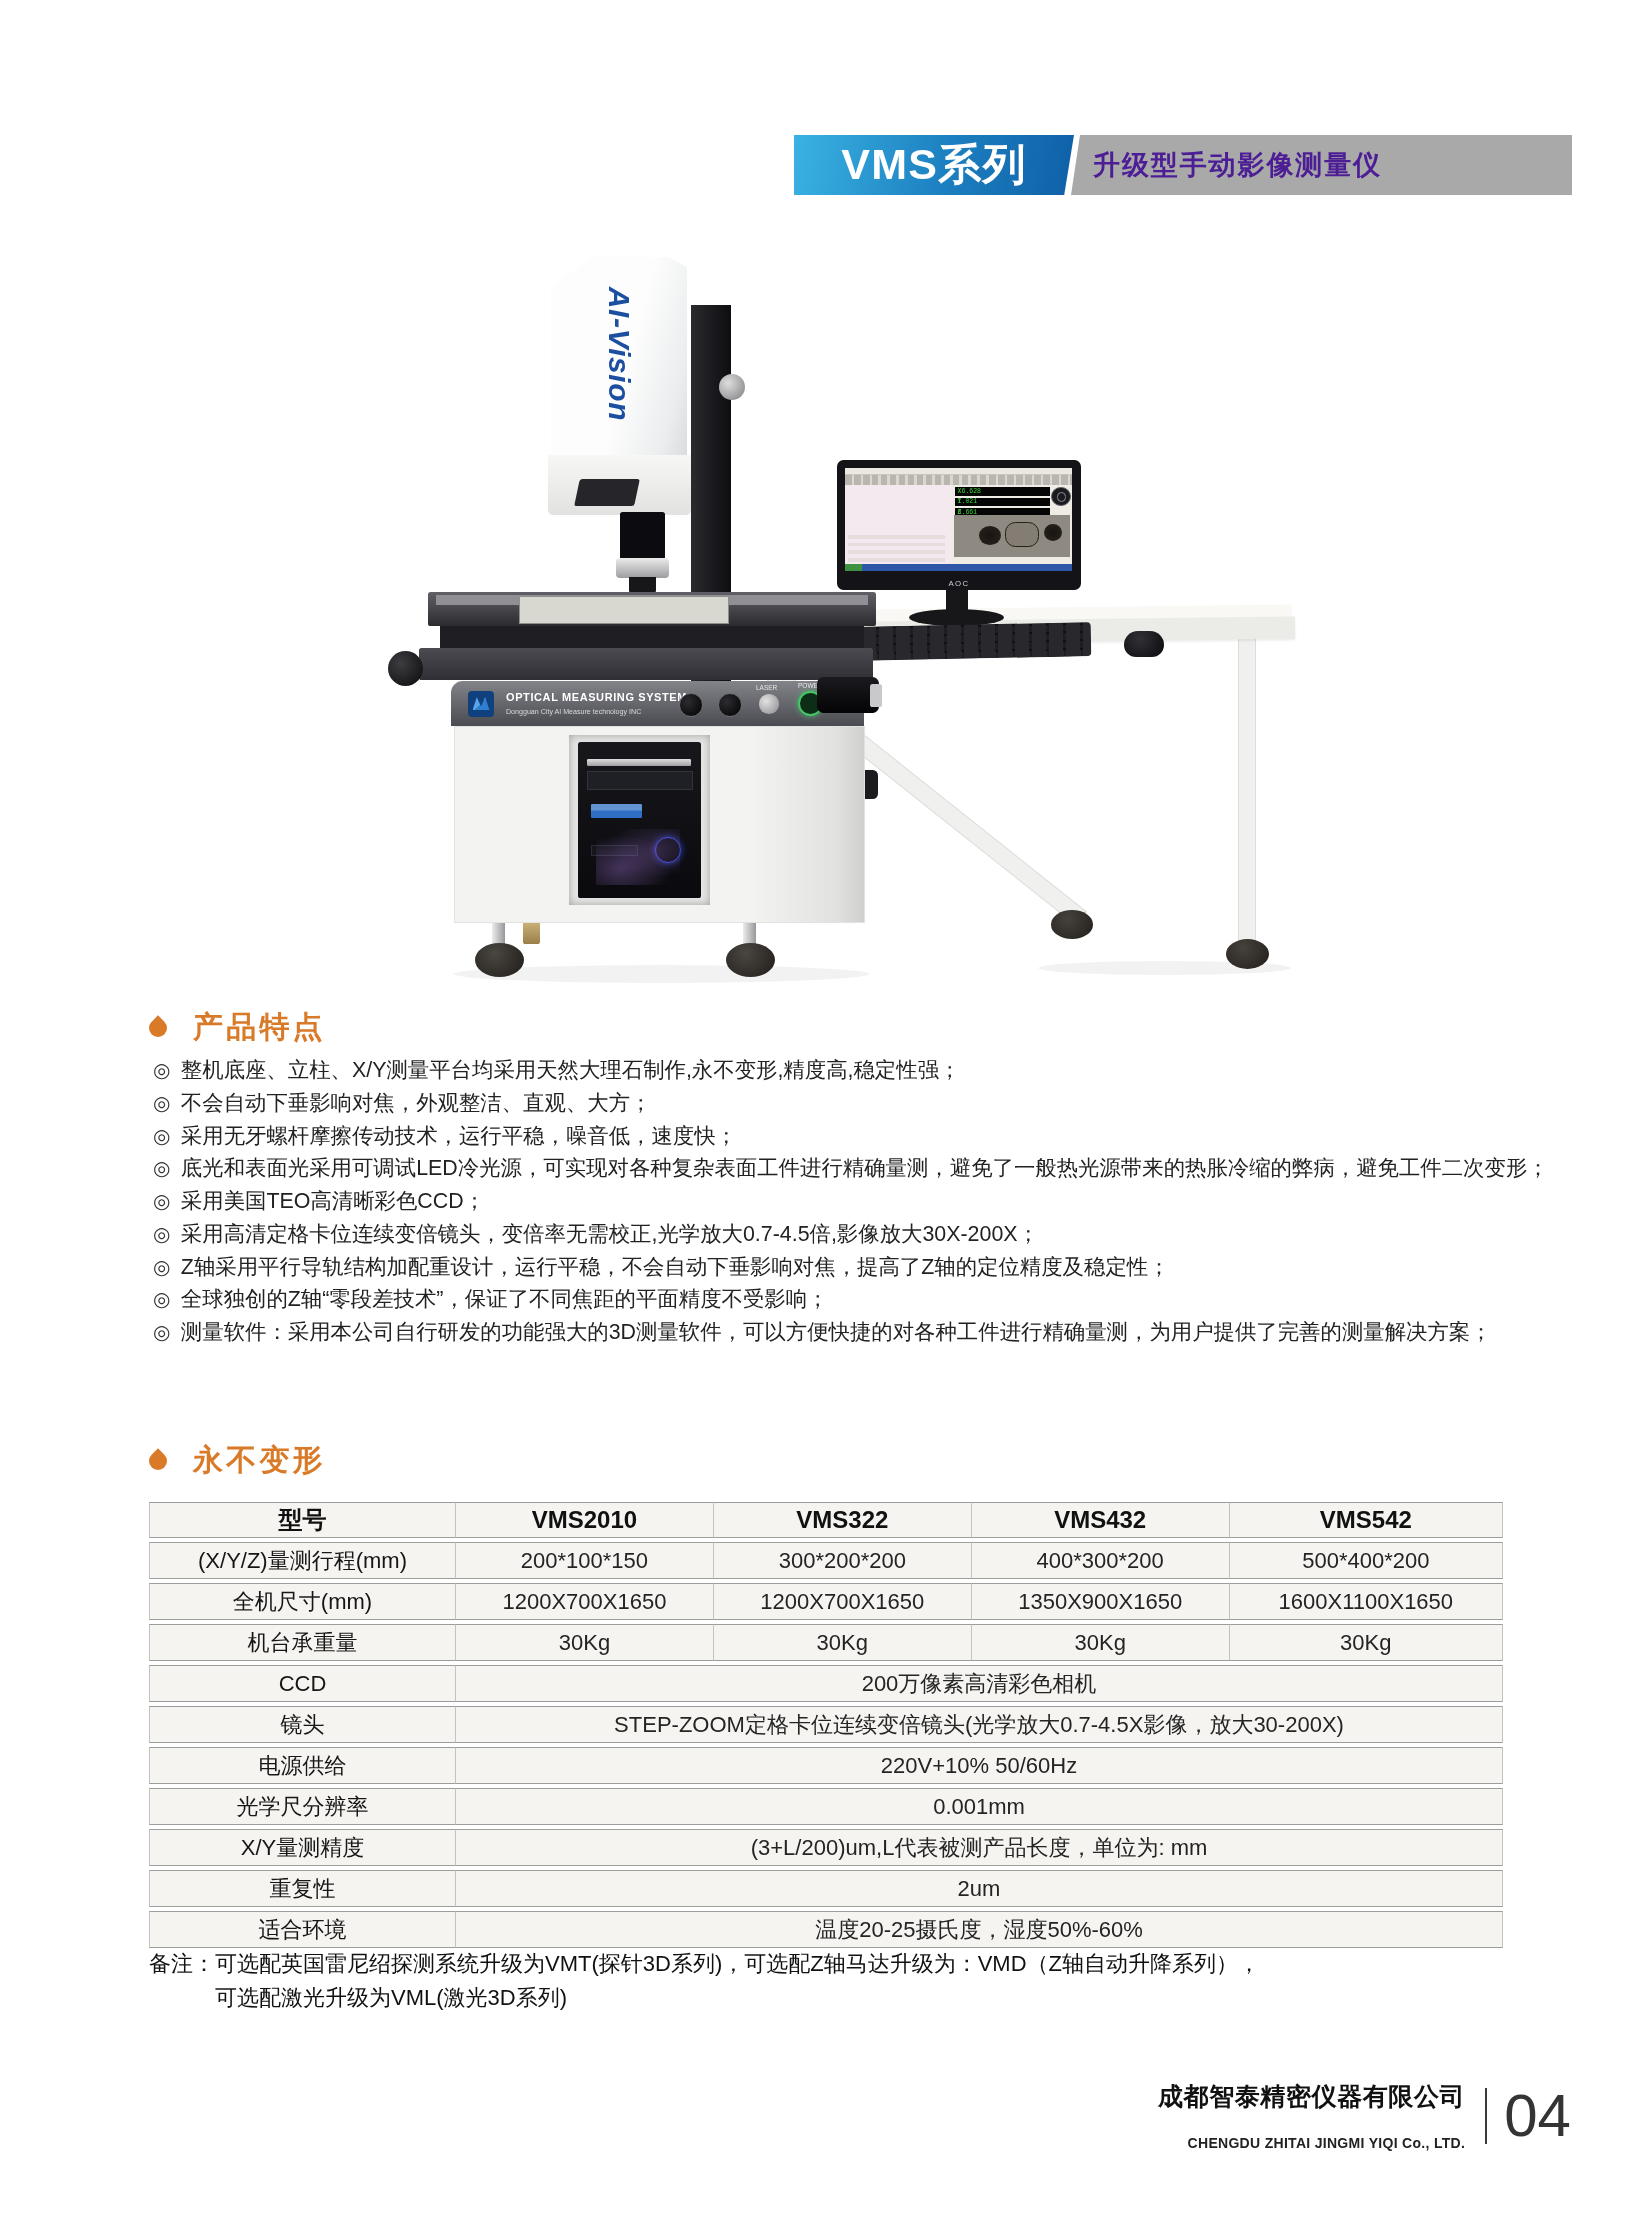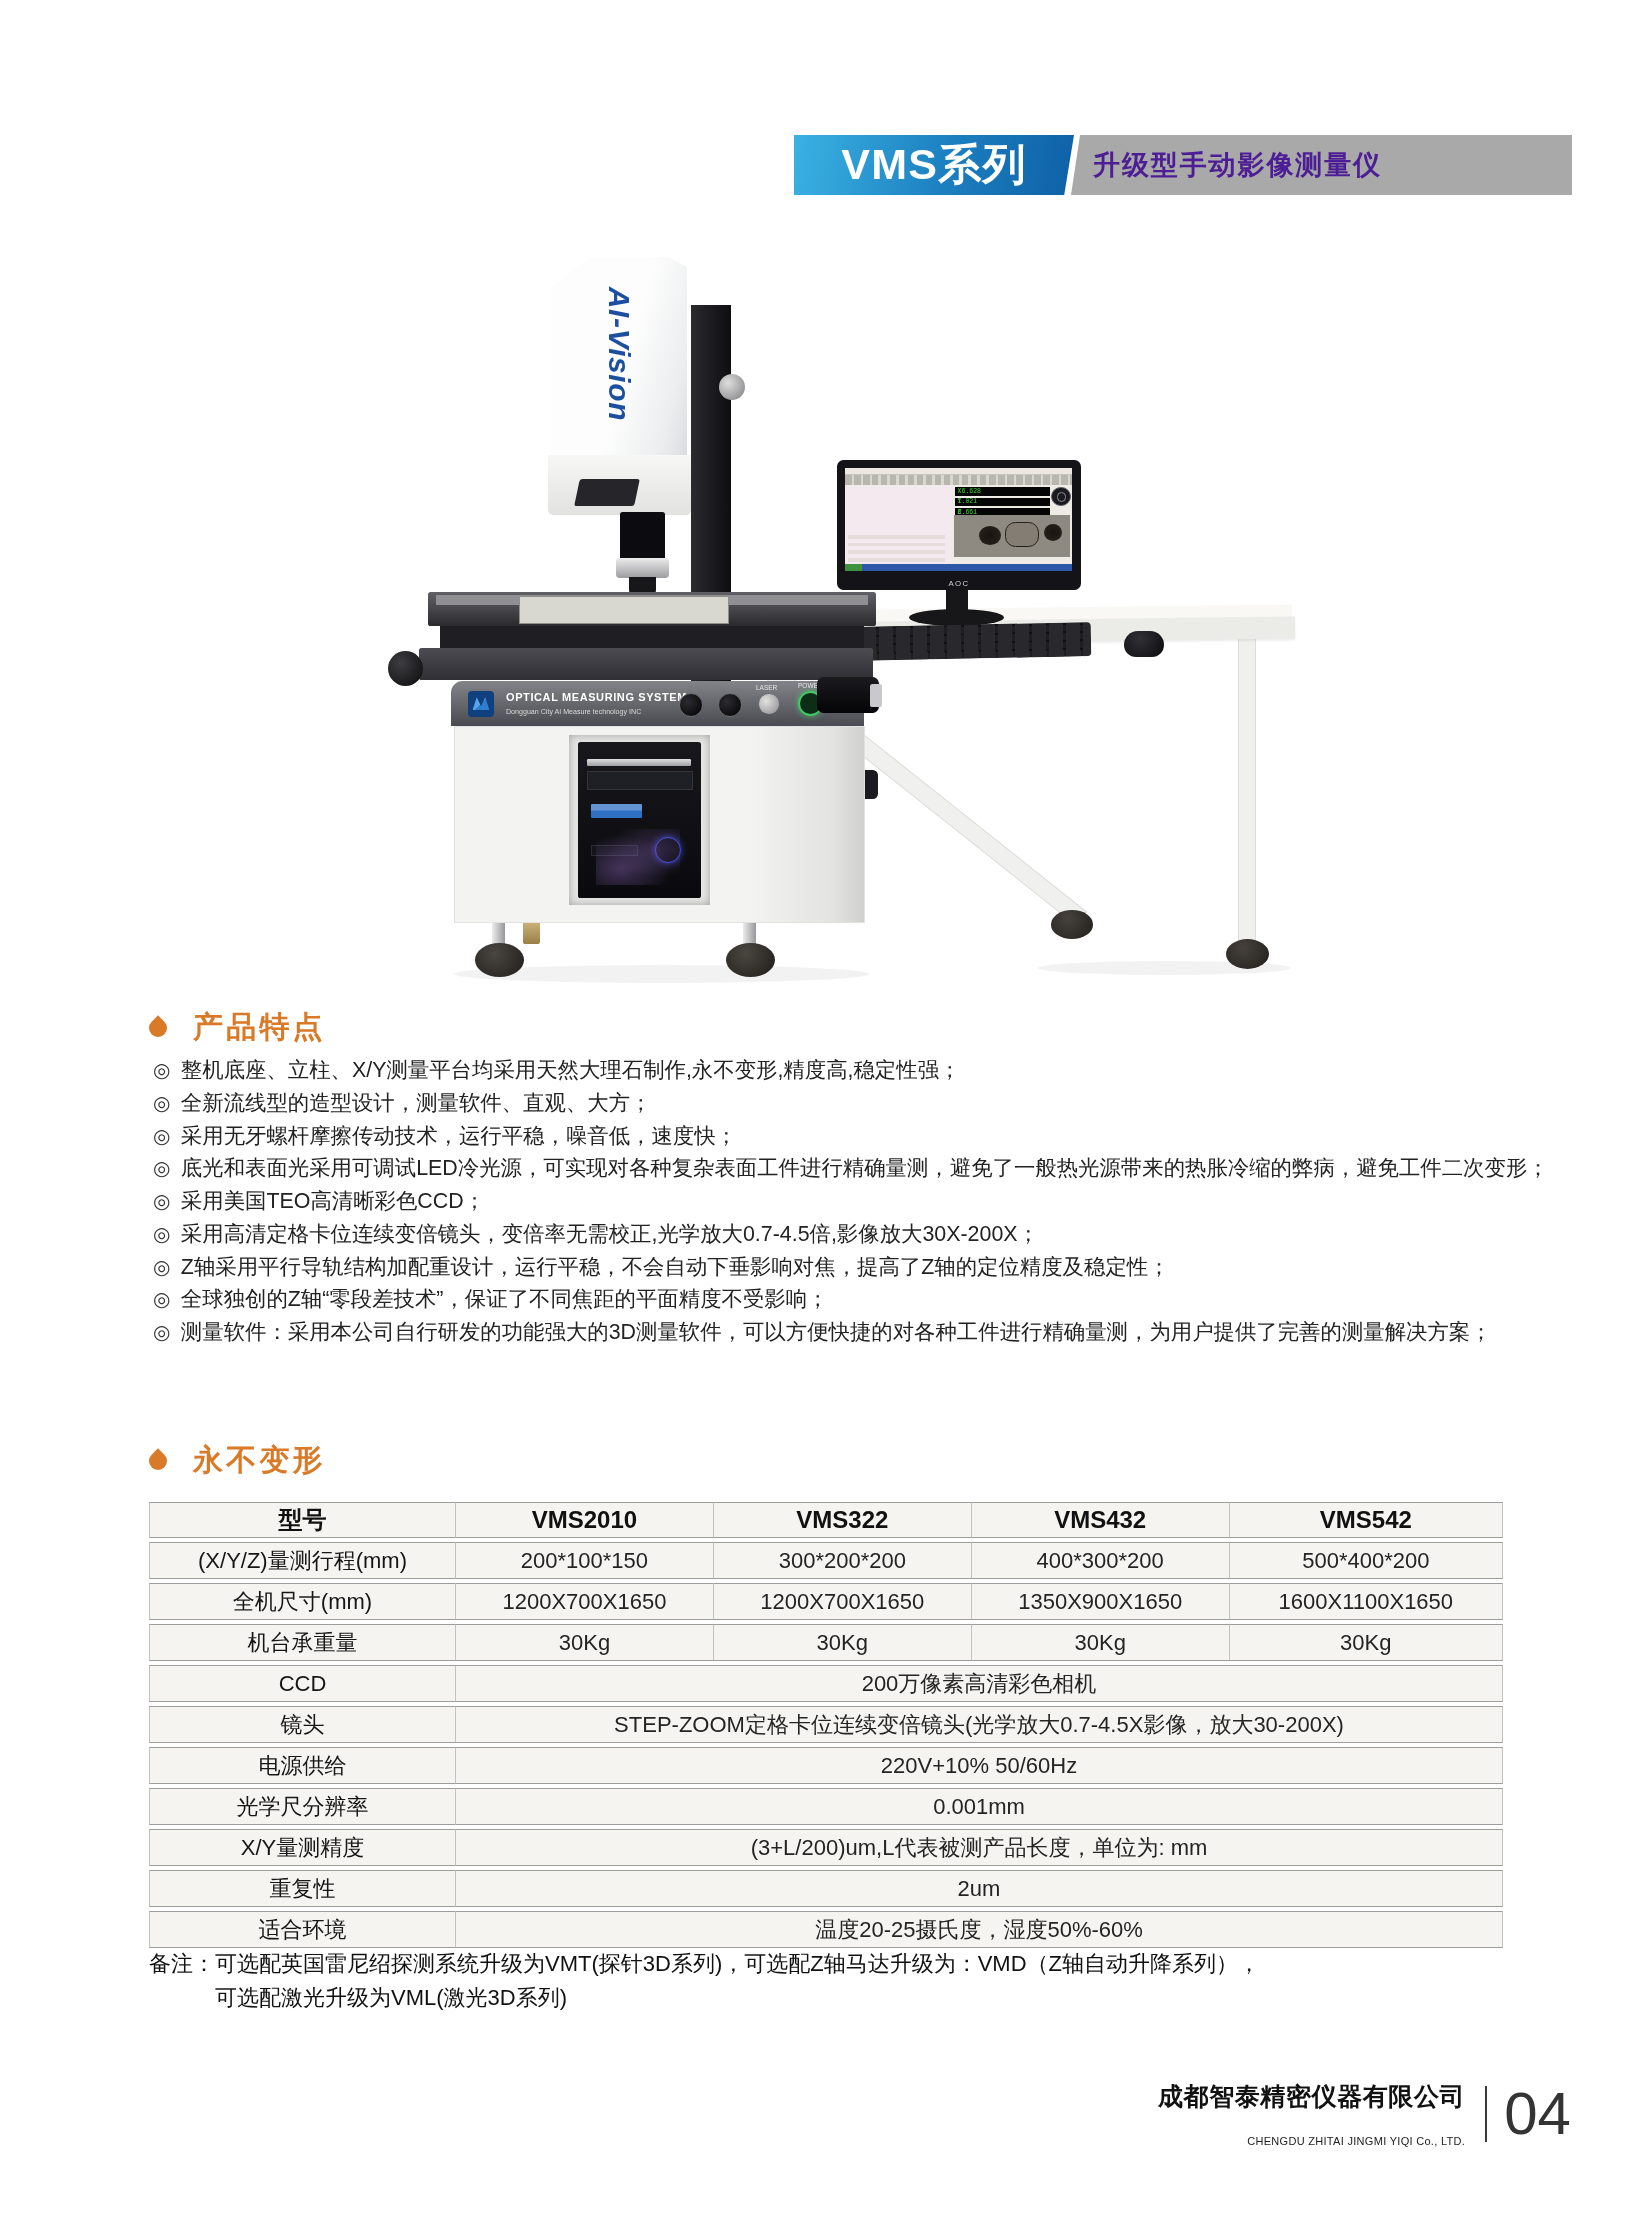--- a/index.html
+++ b/index.html
@@ -166,21 +166,21 @@
   .spec-table th{height:34px;font-size:24px;font-weight:800;color:#111;}
   .spec-table td{height:35px;font-size:22px;color:#242424;}
   .spec-table td.lbl{color:#161616;}
 
   .note{position:absolute;left:149px;top:1947px;display:flex;font-size:22px;color:#111;line-height:1.55;}
   .note .note-label{flex:0 0 auto;}
 
   .footer{position:absolute;right:75px;top:2080px;display:flex;align-items:center;}
   .footer .company{text-align:right;}
   .footer .company .cn{font-size:25px;font-weight:800;color:#111;letter-spacing:0.6px;}
-  .footer .company .en{font-size:11px;color:#222;margin-top:22px;letter-spacing:0.3px;}
+  .footer .company .en{font-size:14px;color:#222;margin-top:22px;letter-spacing:0.3px;font-weight:bold;}
   .footer .divider{width:2.6px;height:56px;background:#3a3a3a;margin:0 17px 0 19.5px;}
   .footer .pageno{font-size:60px;color:#343434;line-height:1;}
 </style>
 </head>
 <body>
 
 <div class="page">
 
   <div class="series-box">
     <span>VMS系列</span>
@@ -290,21 +290,21 @@
     <span class="drop"></span>
     <h2>产品特点</h2>
   </div>
   <ul class="features-list" id="features-list">
       <li>
         <span class="bullet">◎</span>
         <span>整机底座、立柱、X/Y测量平台均采用天然大理石制作,永不变形,精度高,稳定性强；</span>
       </li>
       <li>
         <span class="bullet">◎</span>
-        <span>全新流线型的造型设计，测量软件、直观、大方；</span>
+        <span>不会自动下垂影响对焦，外观整洁、直观、大方；</span>
       </li>
       <li>
         <span class="bullet">◎</span>
         <span>采用无牙螺杆摩擦传动技术，运行平稳，噪音低，速度快；</span>
       </li>
       <li>
         <span class="bullet">◎</span>
         <span>底光和表面光采用可调试LED冷光源，可实现对各种复杂表面工件进行精确量测，避免了一般热光源带来的热胀冷缩的弊病，避免工件二次变形；</span>
       </li>
       <li>

